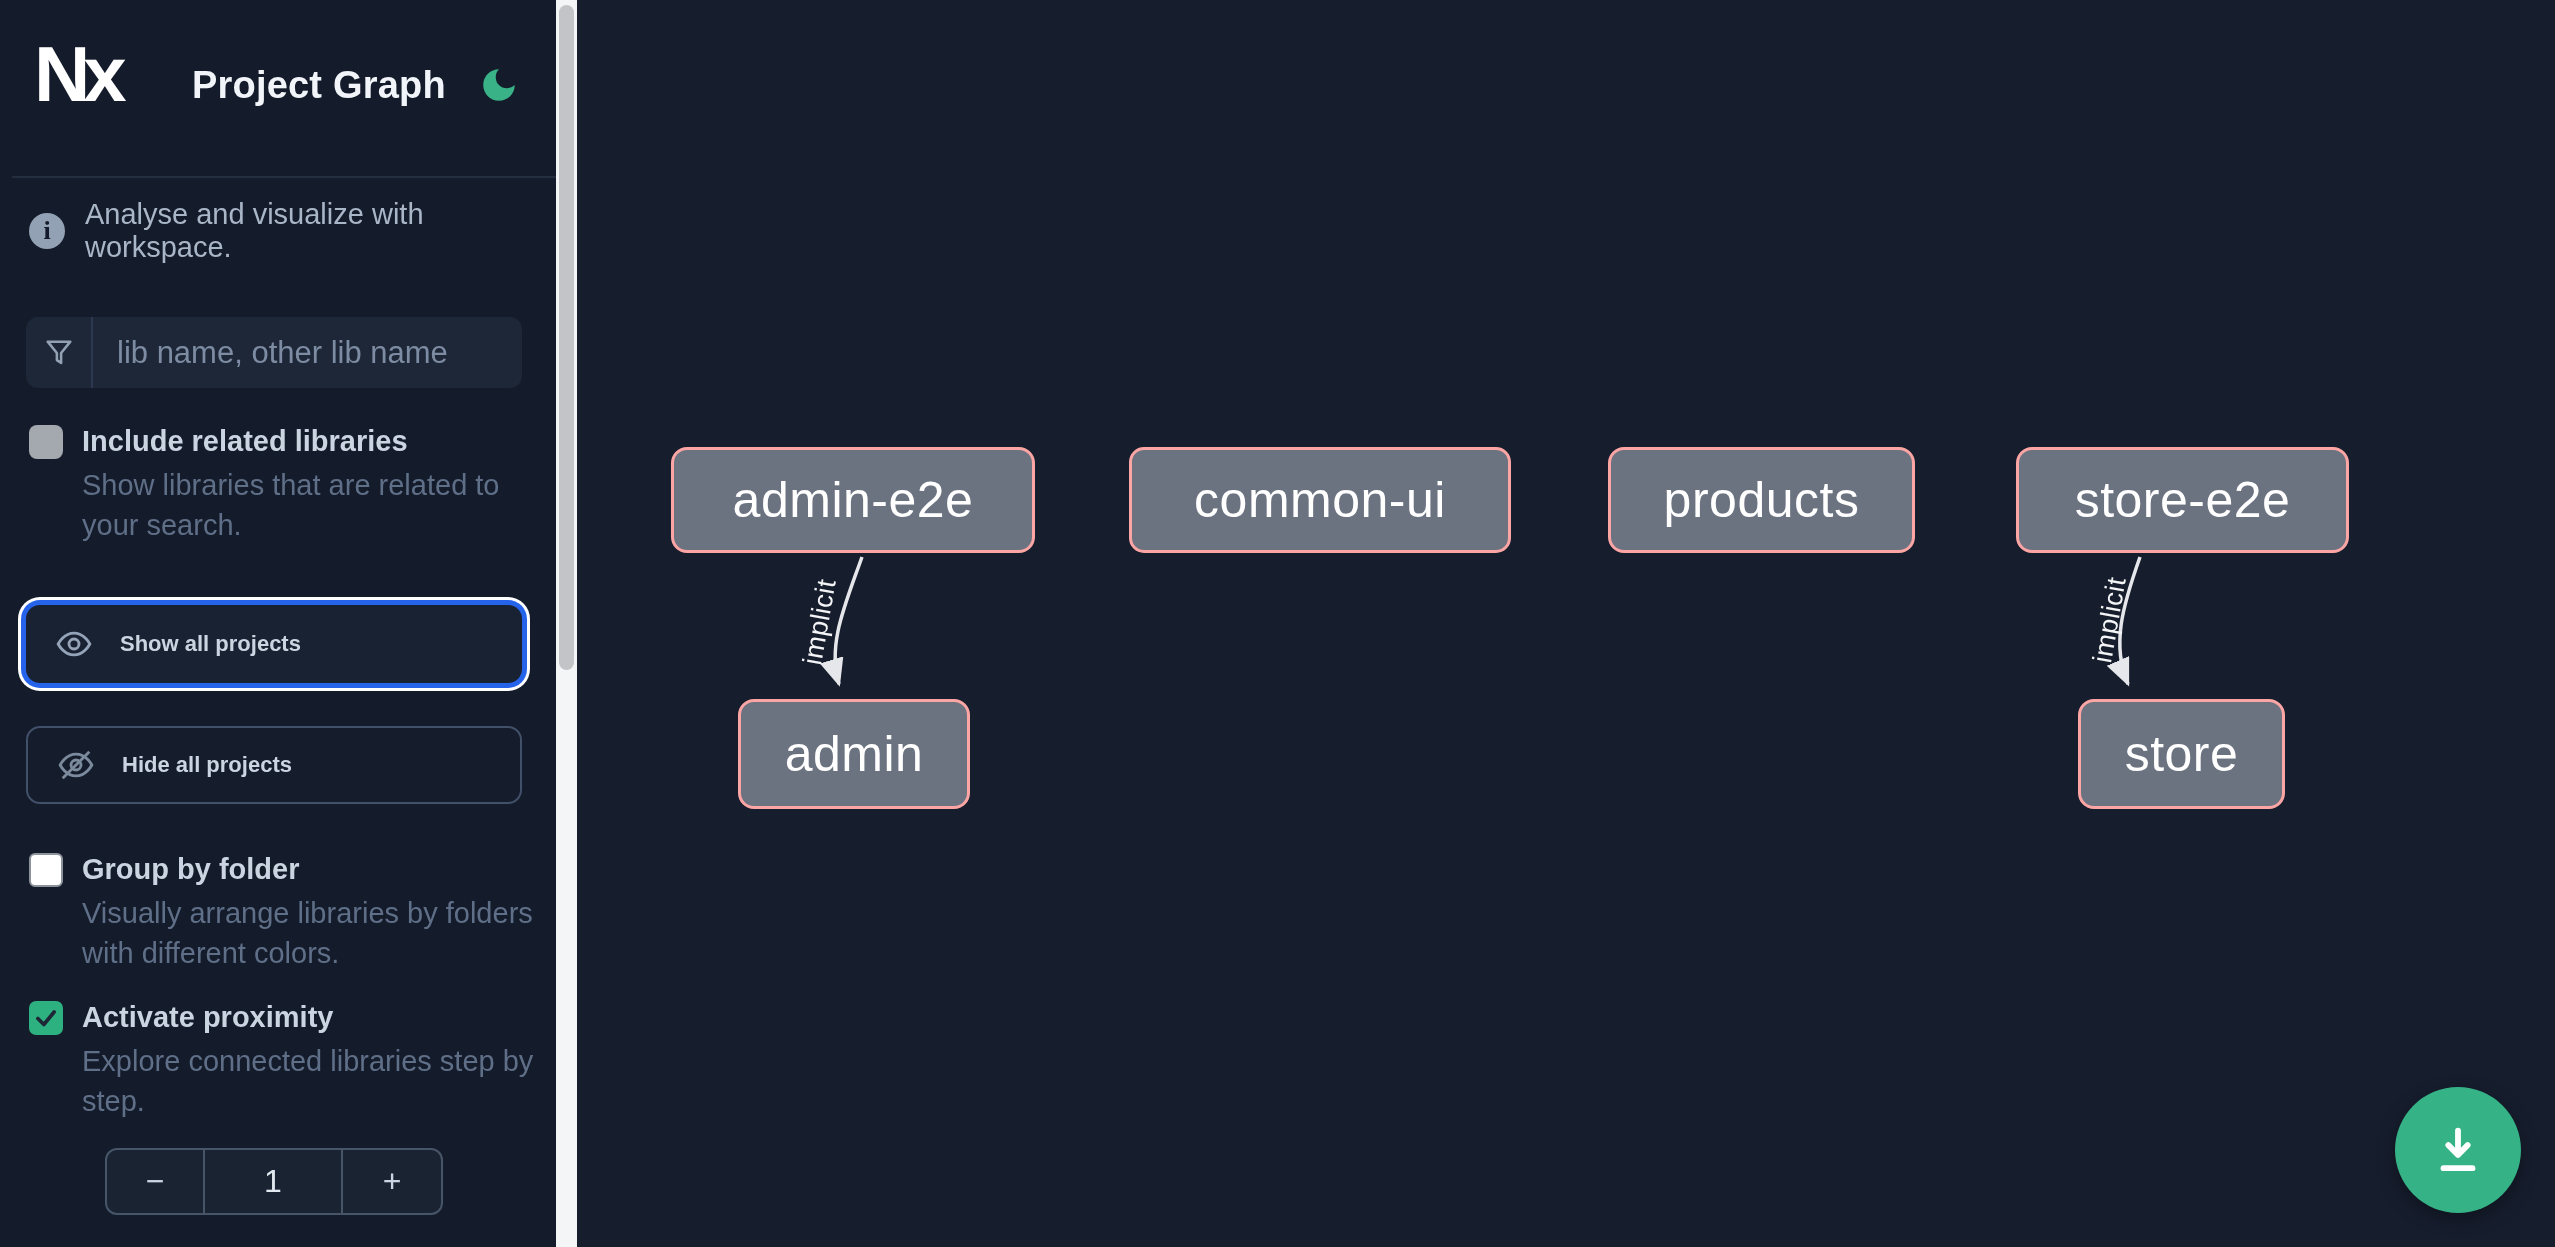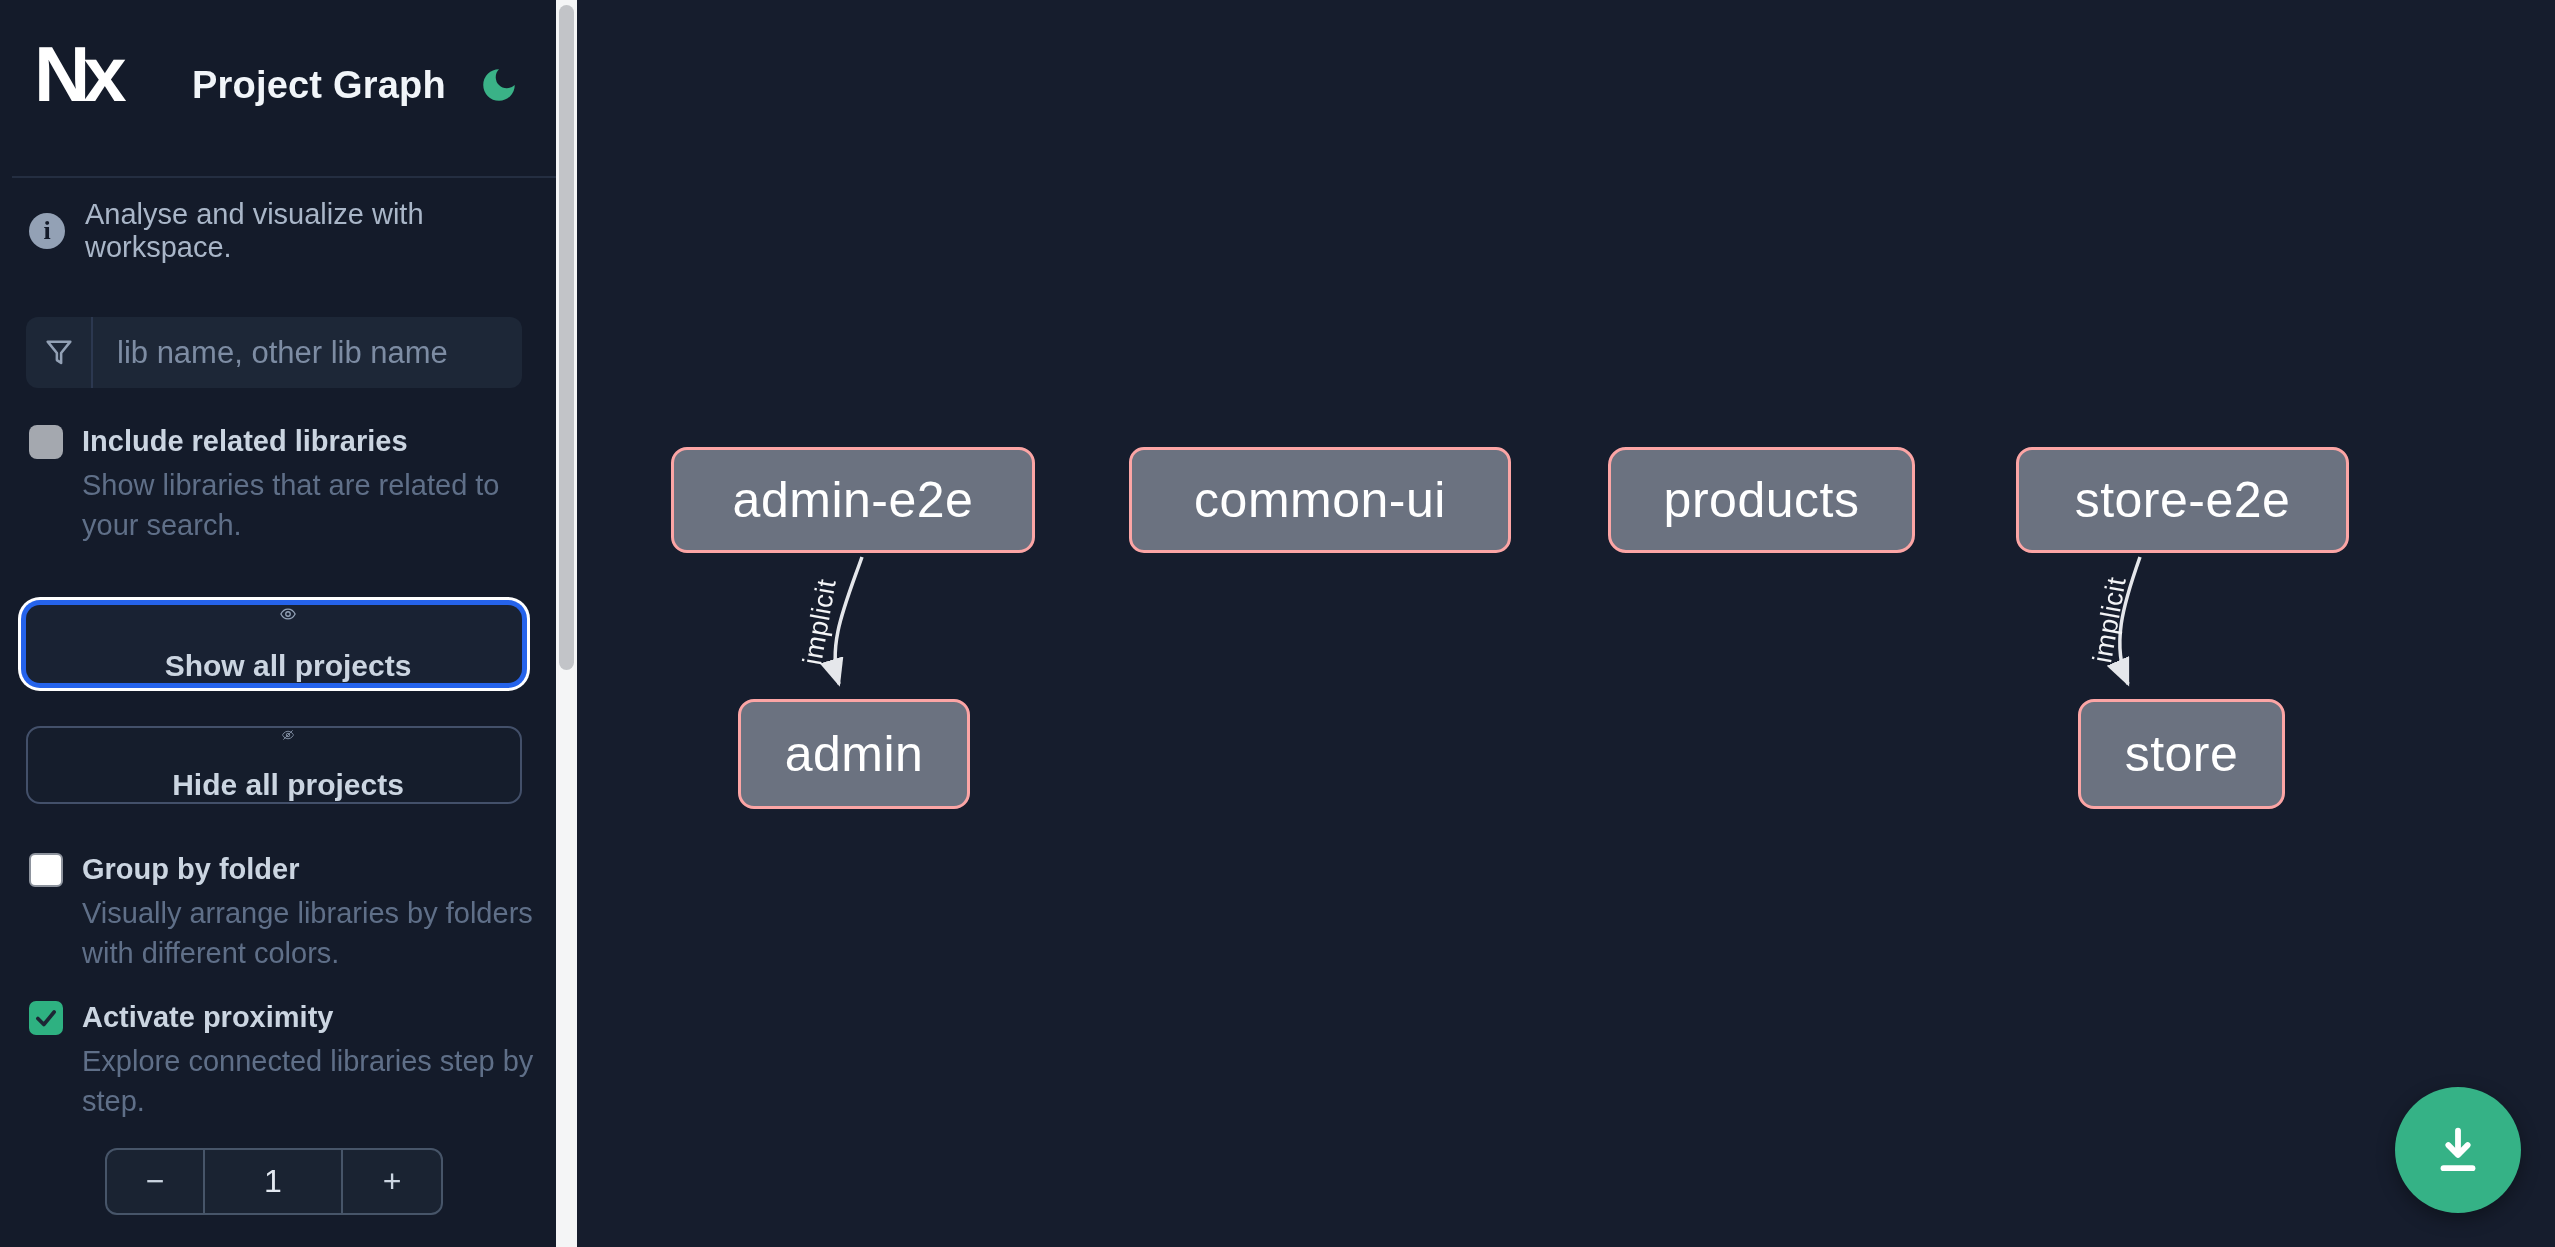--- a/index.html
+++ b/index.html
@@ -43,21 +43,21 @@
               color:#cbd5e1; white-space:nowrap; }
   .opt .desc { position:absolute; left:53px; top:40px; width:452px; font-size:29px;
                color:#5f6f88; line-height:40px; }
   .box-gray  { background:#a4a8af; }
   .box-white { background:#ffffff; border:2px solid #8d939d; border-radius:6px !important; }
   .box-green { background:#2eb181; border-radius:7px !important; display:flex;
                align-items:center; justify-content:center; }
 
   .btn { position:absolute; left:26px; width:496px; height:78px; border-radius:14px;
          display:flex; align-items:center; gap:26px; padding-left:28px;
-         font-size:30px; font-weight:600; color:#cbd5e1; cursor:pointer;flex-direction:column; }
+         font-size:22px; font-weight:600; color:#cbd5e1; cursor:pointer; }
   .btn-show { top:605px; background:#192233;
               box-shadow:0 0 0 5px #2563eb, 0 0 0 8px #ffffff; }
   .btn-hide { top:726px; background:#151d2c; border:2px solid #43506a; }
 
   .stepper { position:absolute; left:105px; top:1148px; width:338px; height:67px;
              border:2px solid #475569; border-radius:12px; background:#1a2332;
              display:flex; overflow:hidden; }
   .stepper > * { display:flex; align-items:center; justify-content:center;
                  color:#cbd5e1; font-size:32px; background:transparent; border:none;
                  font-family:"Liberation Sans", sans-serif; }
@@ -176,21 +176,21 @@
       </defs>
       <path d="M 285 557 C 268 605, 250 645, 262 684" fill="none" stroke="#e5e7eb" stroke-width="3.5" marker-end="url(#arrow)"></path>
       <path d="M 1563 557 C 1546 605, 1534 645, 1551 684" fill="none" stroke="#e5e7eb" stroke-width="3.5" marker-end="url(#arrow)"></path>
     </svg>
 
     <div class="edge-label" style="left:243px; top:622px;">implicit</div>
     <div class="edge-label" style="left:1533px; top:620px;">implicit</div>
 
     <div class="node" style="left:86px;   top:447px; width:364px;">admin-e2e</div>
     <div class="node" style="left:544px;  top:447px; width:382px;border-radius:15px;">common-ui</div>
-    <div class="node" style="left:1023px; top:447px; width:307px;border-radius:18px;">products</div>
+    <div class="node" style="left:1023px; top:447px; width:307px;">products</div>
     <div class="node" style="left:1431px; top:447px; width:333px;">store-e2e</div>
     <div class="node node-low" style="left:153px;  top:699px; width:232px;">admin</div>
     <div class="node node-low" style="left:1493px; top:699px; width:207px;">store</div>
 
     <div class="fab">
       <svg width="58" height="58" viewBox="0 0 24 24" fill="none" stroke="#ffffff" stroke-width="2.4" stroke-linecap="round" stroke-linejoin="round">
         <path d="M12 4v9"></path>
         <path d="m8 10 4 4 4-4"></path>
         <path d="M6 19.5h12"></path>
       </svg>

